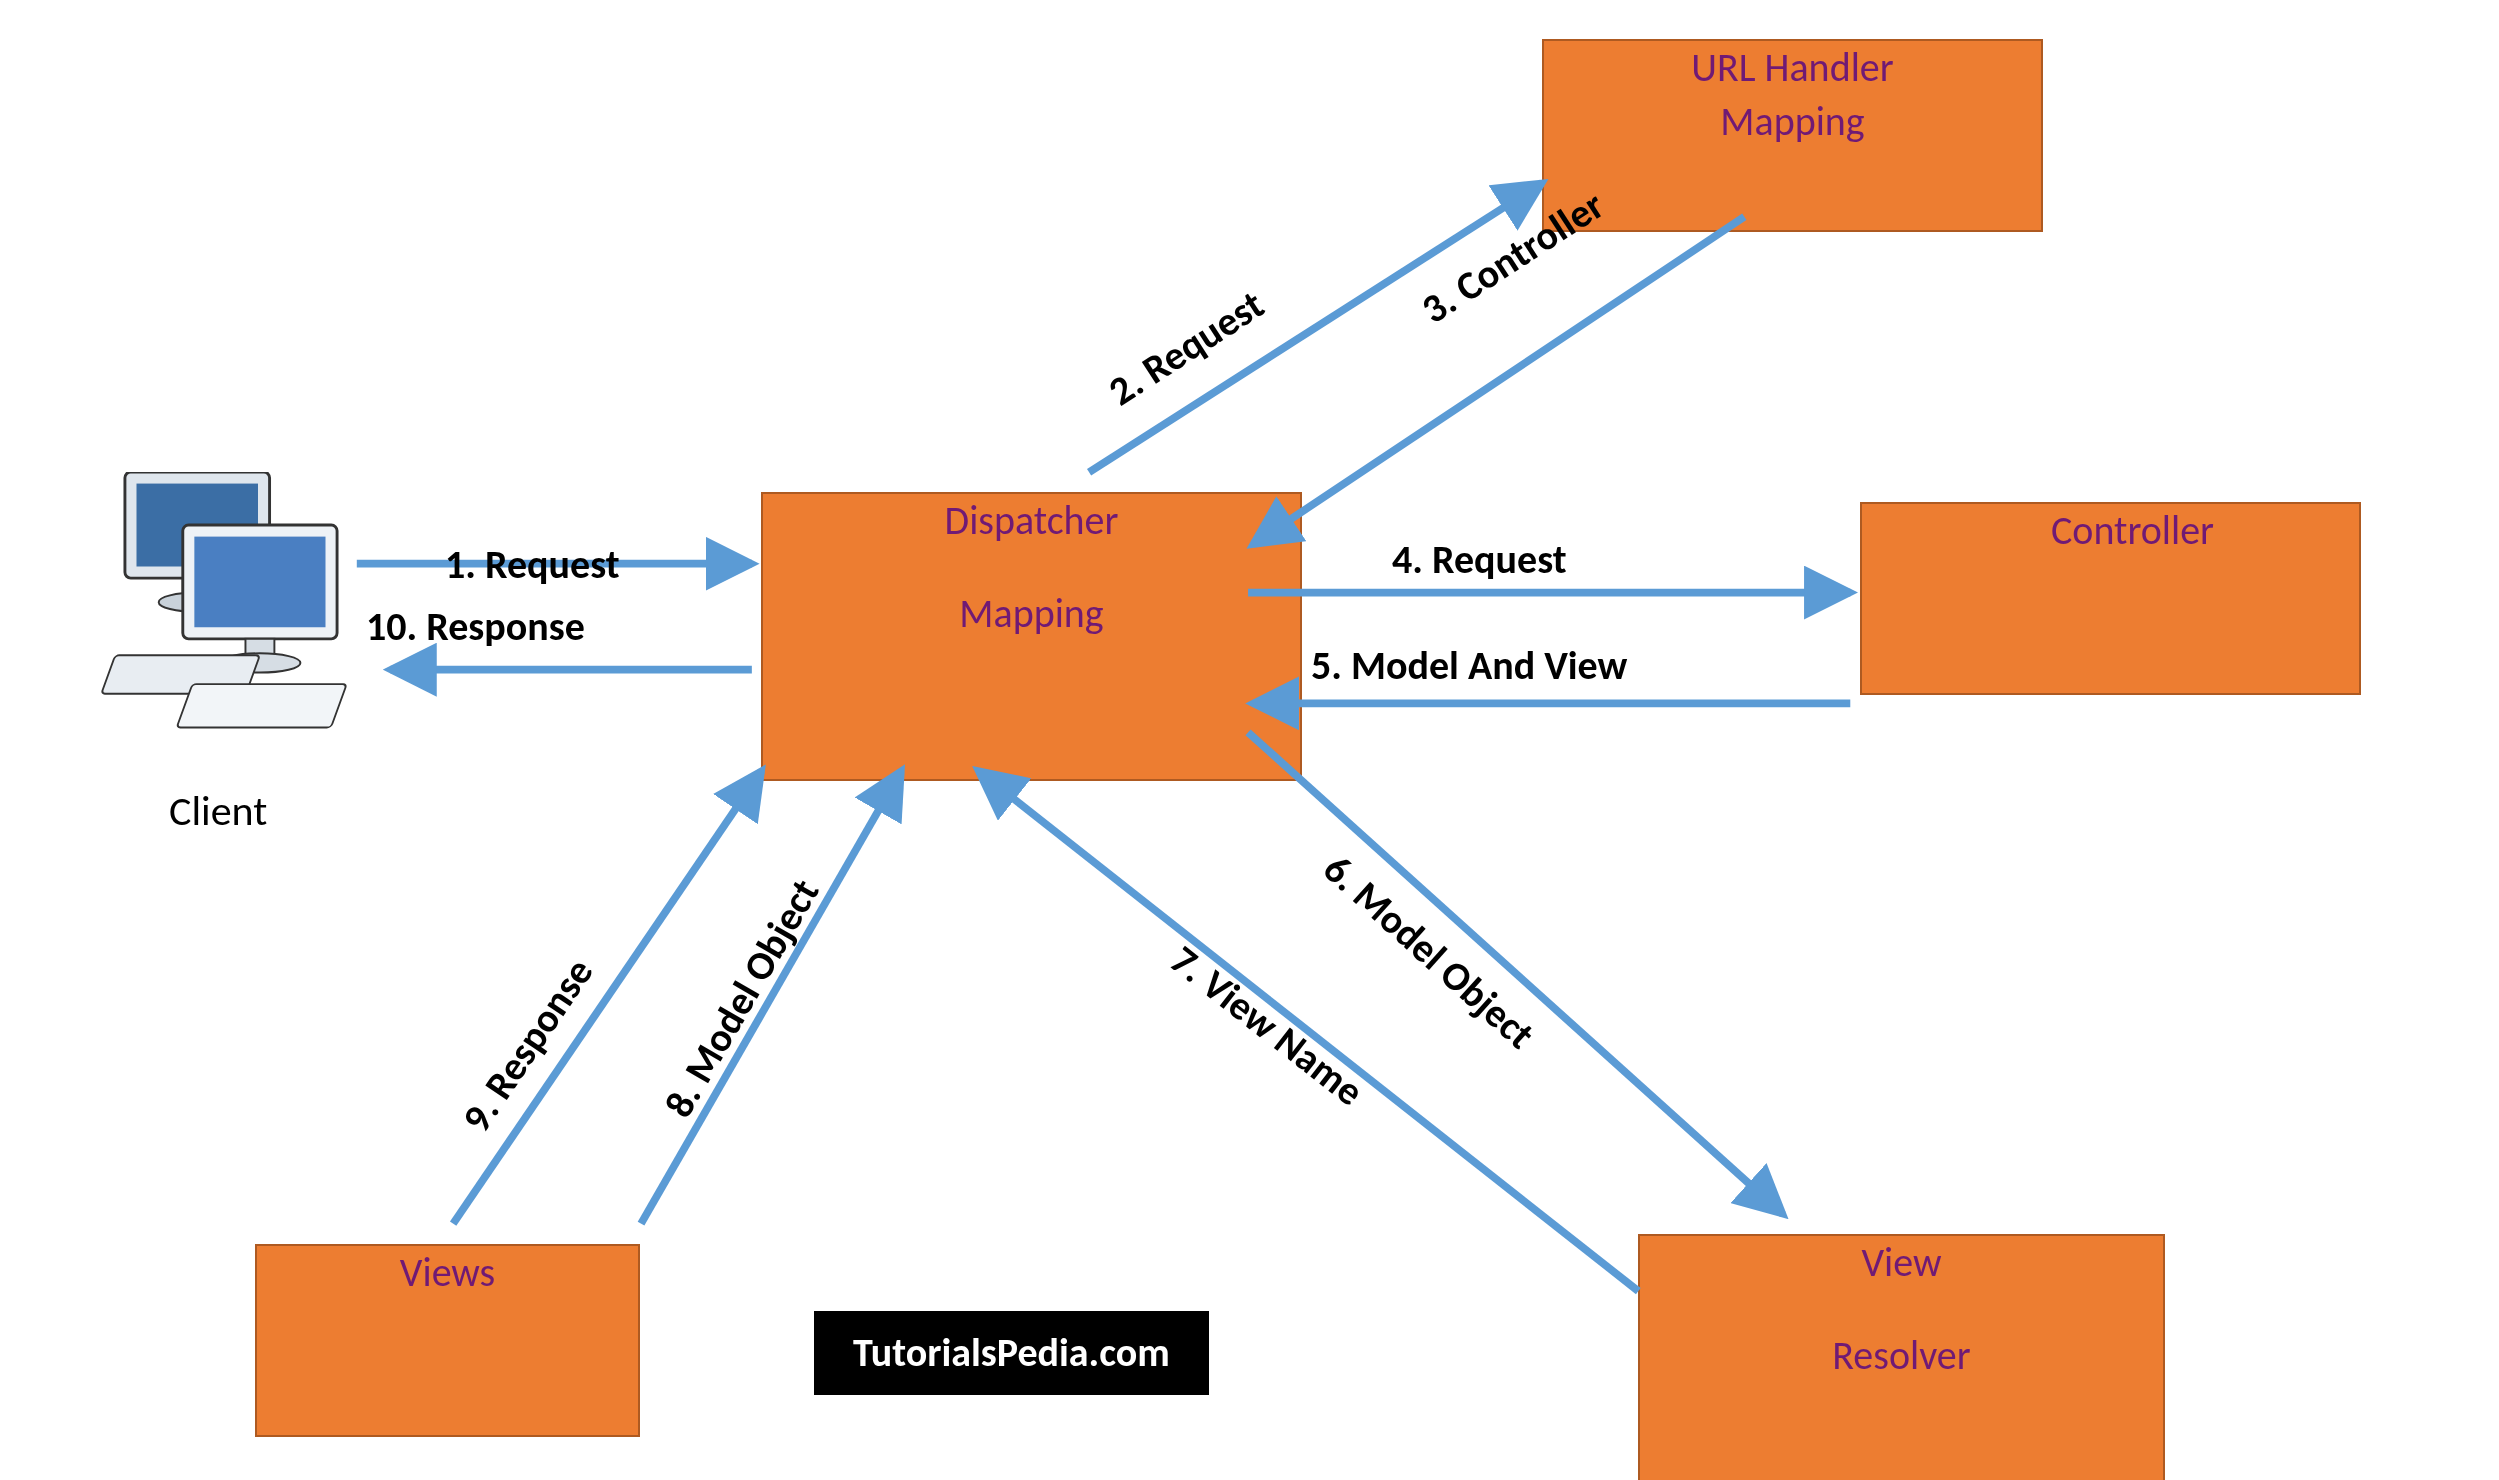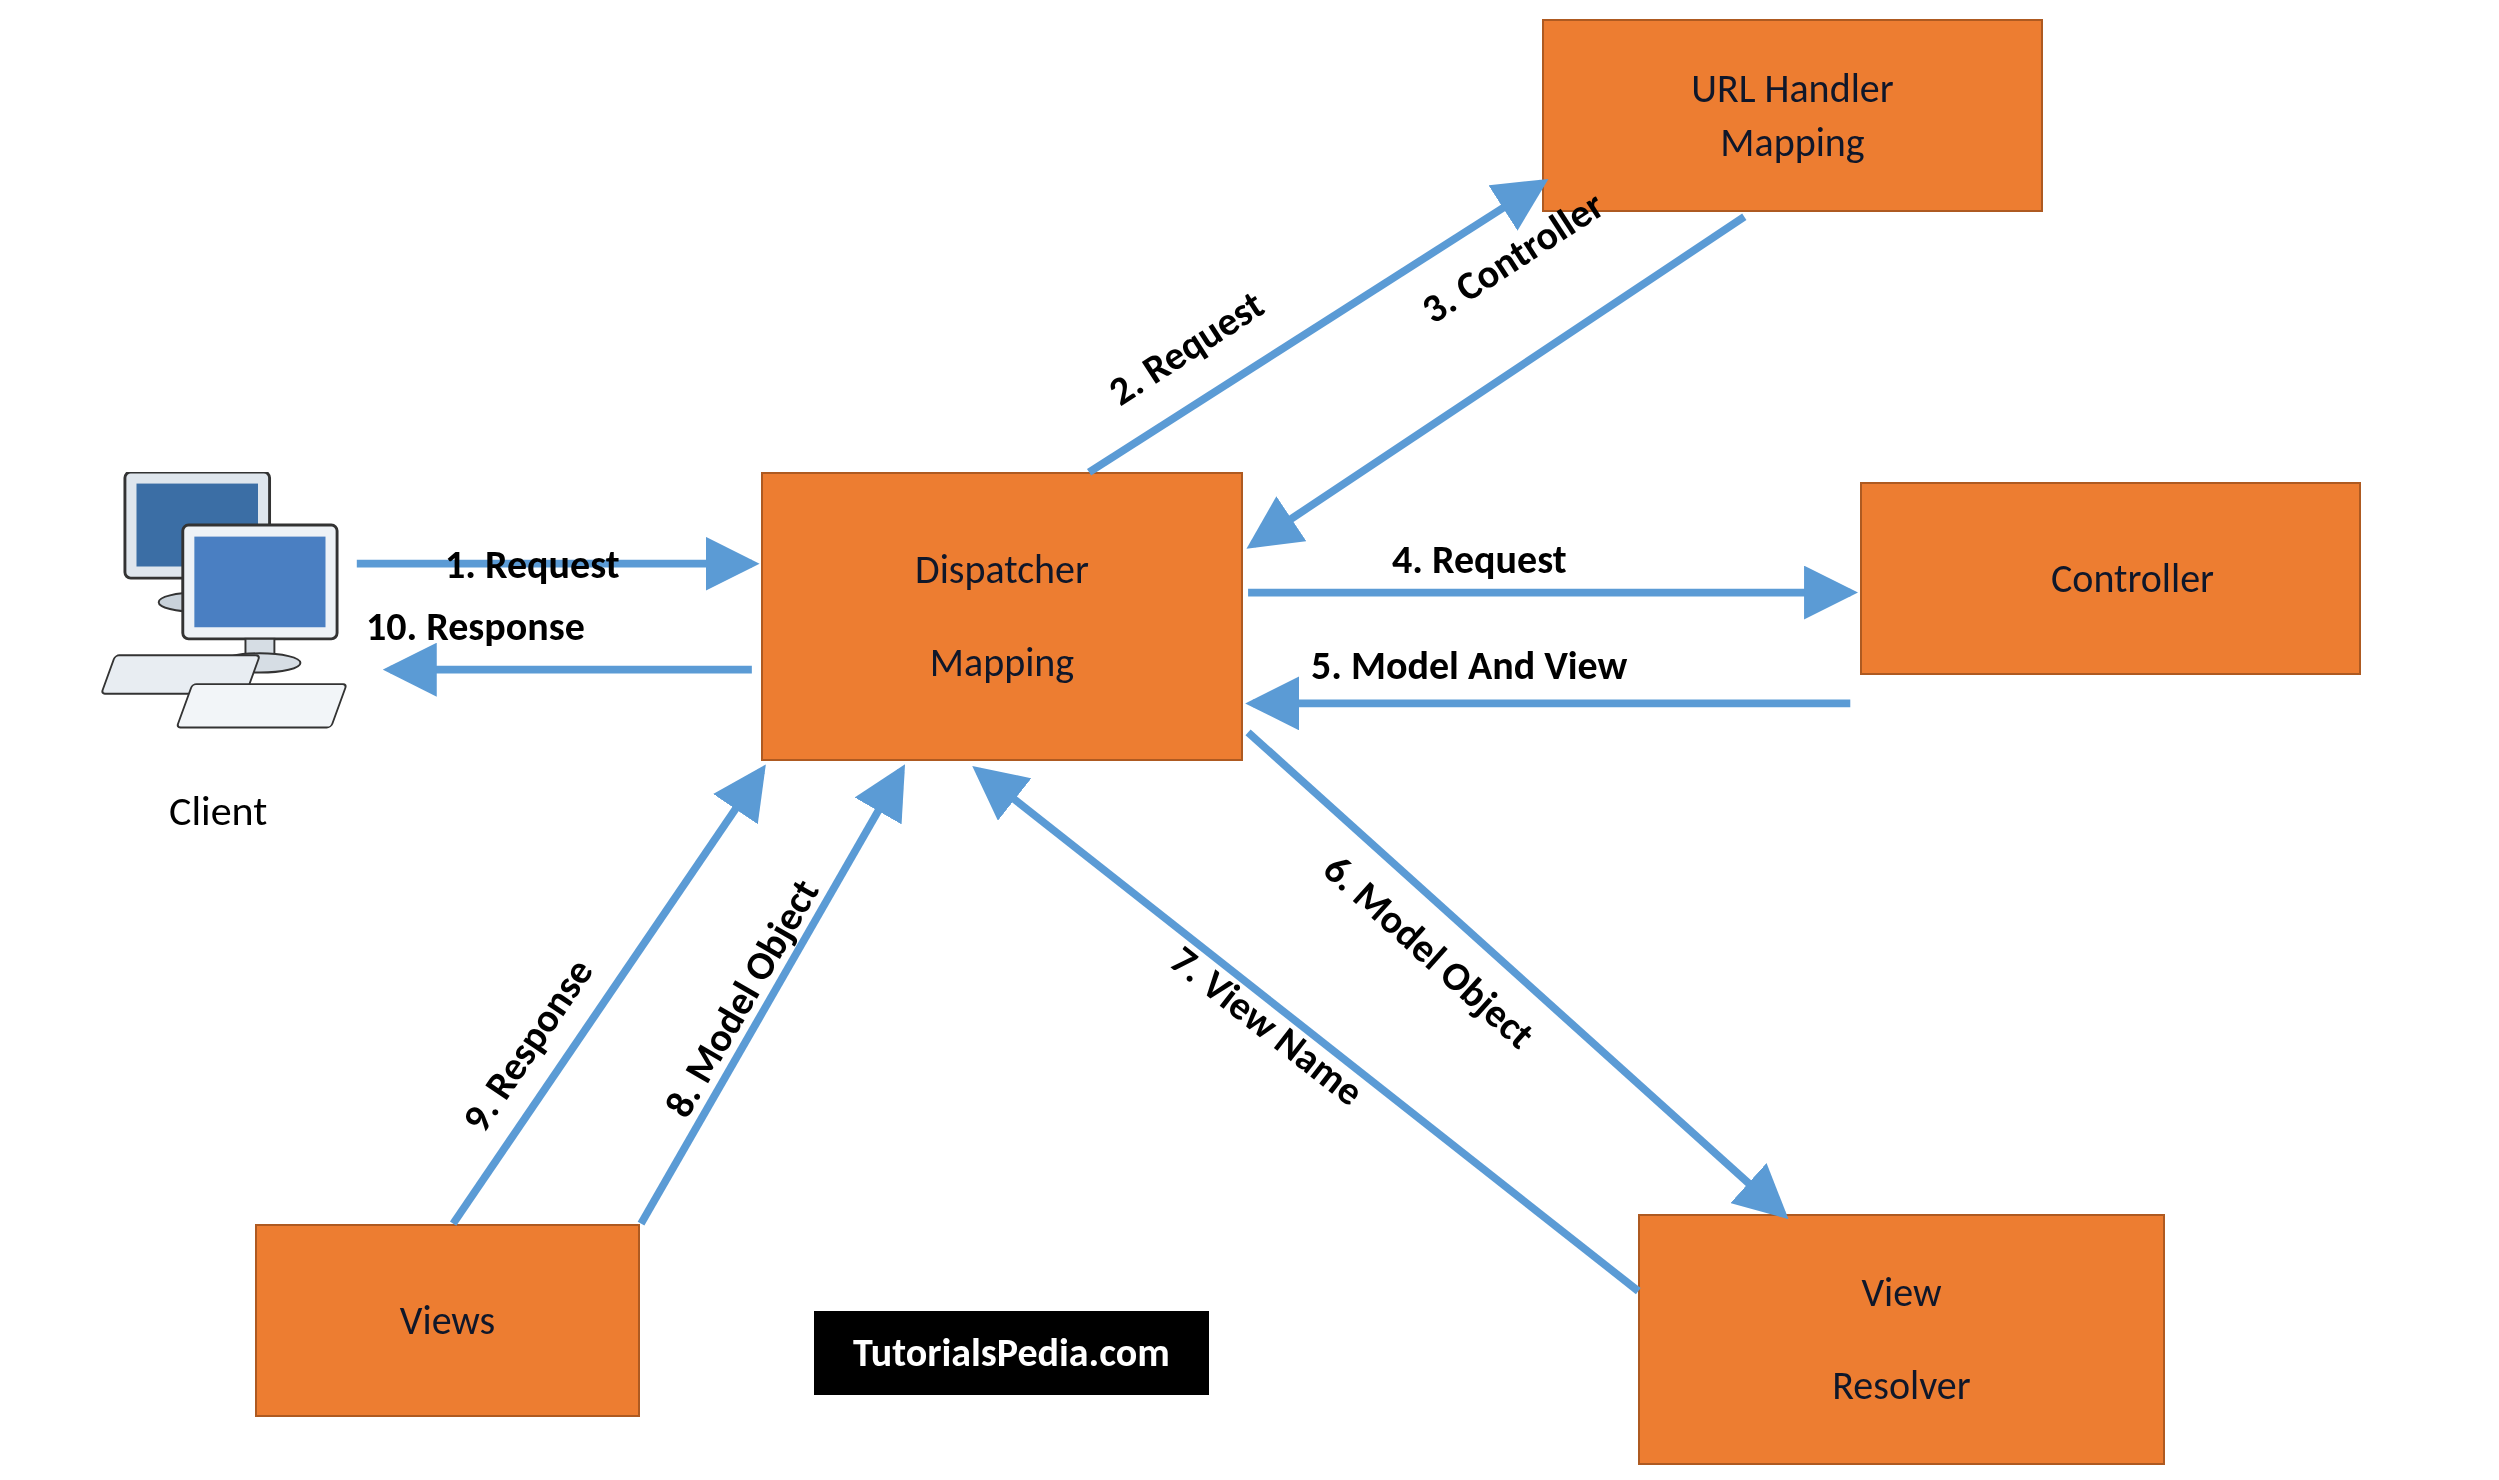--- a/index.html
+++ b/index.html
@@ -9,29 +9,30 @@
     height: 1480px;
     background: #ffffff;
     font-family: Calibri, Arial, sans-serif;
     position: relative;
     overflow: hidden;
   }
   .box {
     position: absolute;
     background: #ED7D31;
     border: 2.9px solid #AE5A21;
-    color: #0f172a;
+    color: #701a75;
     font-size: 40px;
     display: flex;
     flex-direction: column;
     align-items: center;
-    justify-content: center;
+    justify-content: flex-start;
     text-align: center;
     line-height: 1.35;
     box-sizing: border-box;
+    margin-top: 20px;
   }
   .arrow-label {
     position: absolute;
     font-size: 40px;
     font-weight: bold;
     color: #000;
     white-space: nowrap;
     transform-origin: left center;
   }
   .client-label {
@@ -60,21 +61,21 @@
   }
 </style>
 </head>
 <body>
 
 <div class="box" style="left:1542px; top:19px; width:501px; height:193px;">
   <span>URL Handler</span>
   <span>Mapping</span>
 </div>
 
-<div class="box" style="left:761px; top:472px; width:482px; height:289px;">
+<div class="box" style="left:761px; top:472px; width:541px; height:289px;">
   <span style="margin-bottom:39px;">Dispatcher</span>
   <span>Mapping</span>
 </div>
 
 <div class="box" style="left:1860px; top:482px; width:501px; height:193px;padding-left:44px;">
   <span>Controller</span>
 </div>
 
 <div class="box" style="left:1638px; top:1214px; width:527px; height:251px;">
   <span style="margin-bottom:39px;">View</span>

